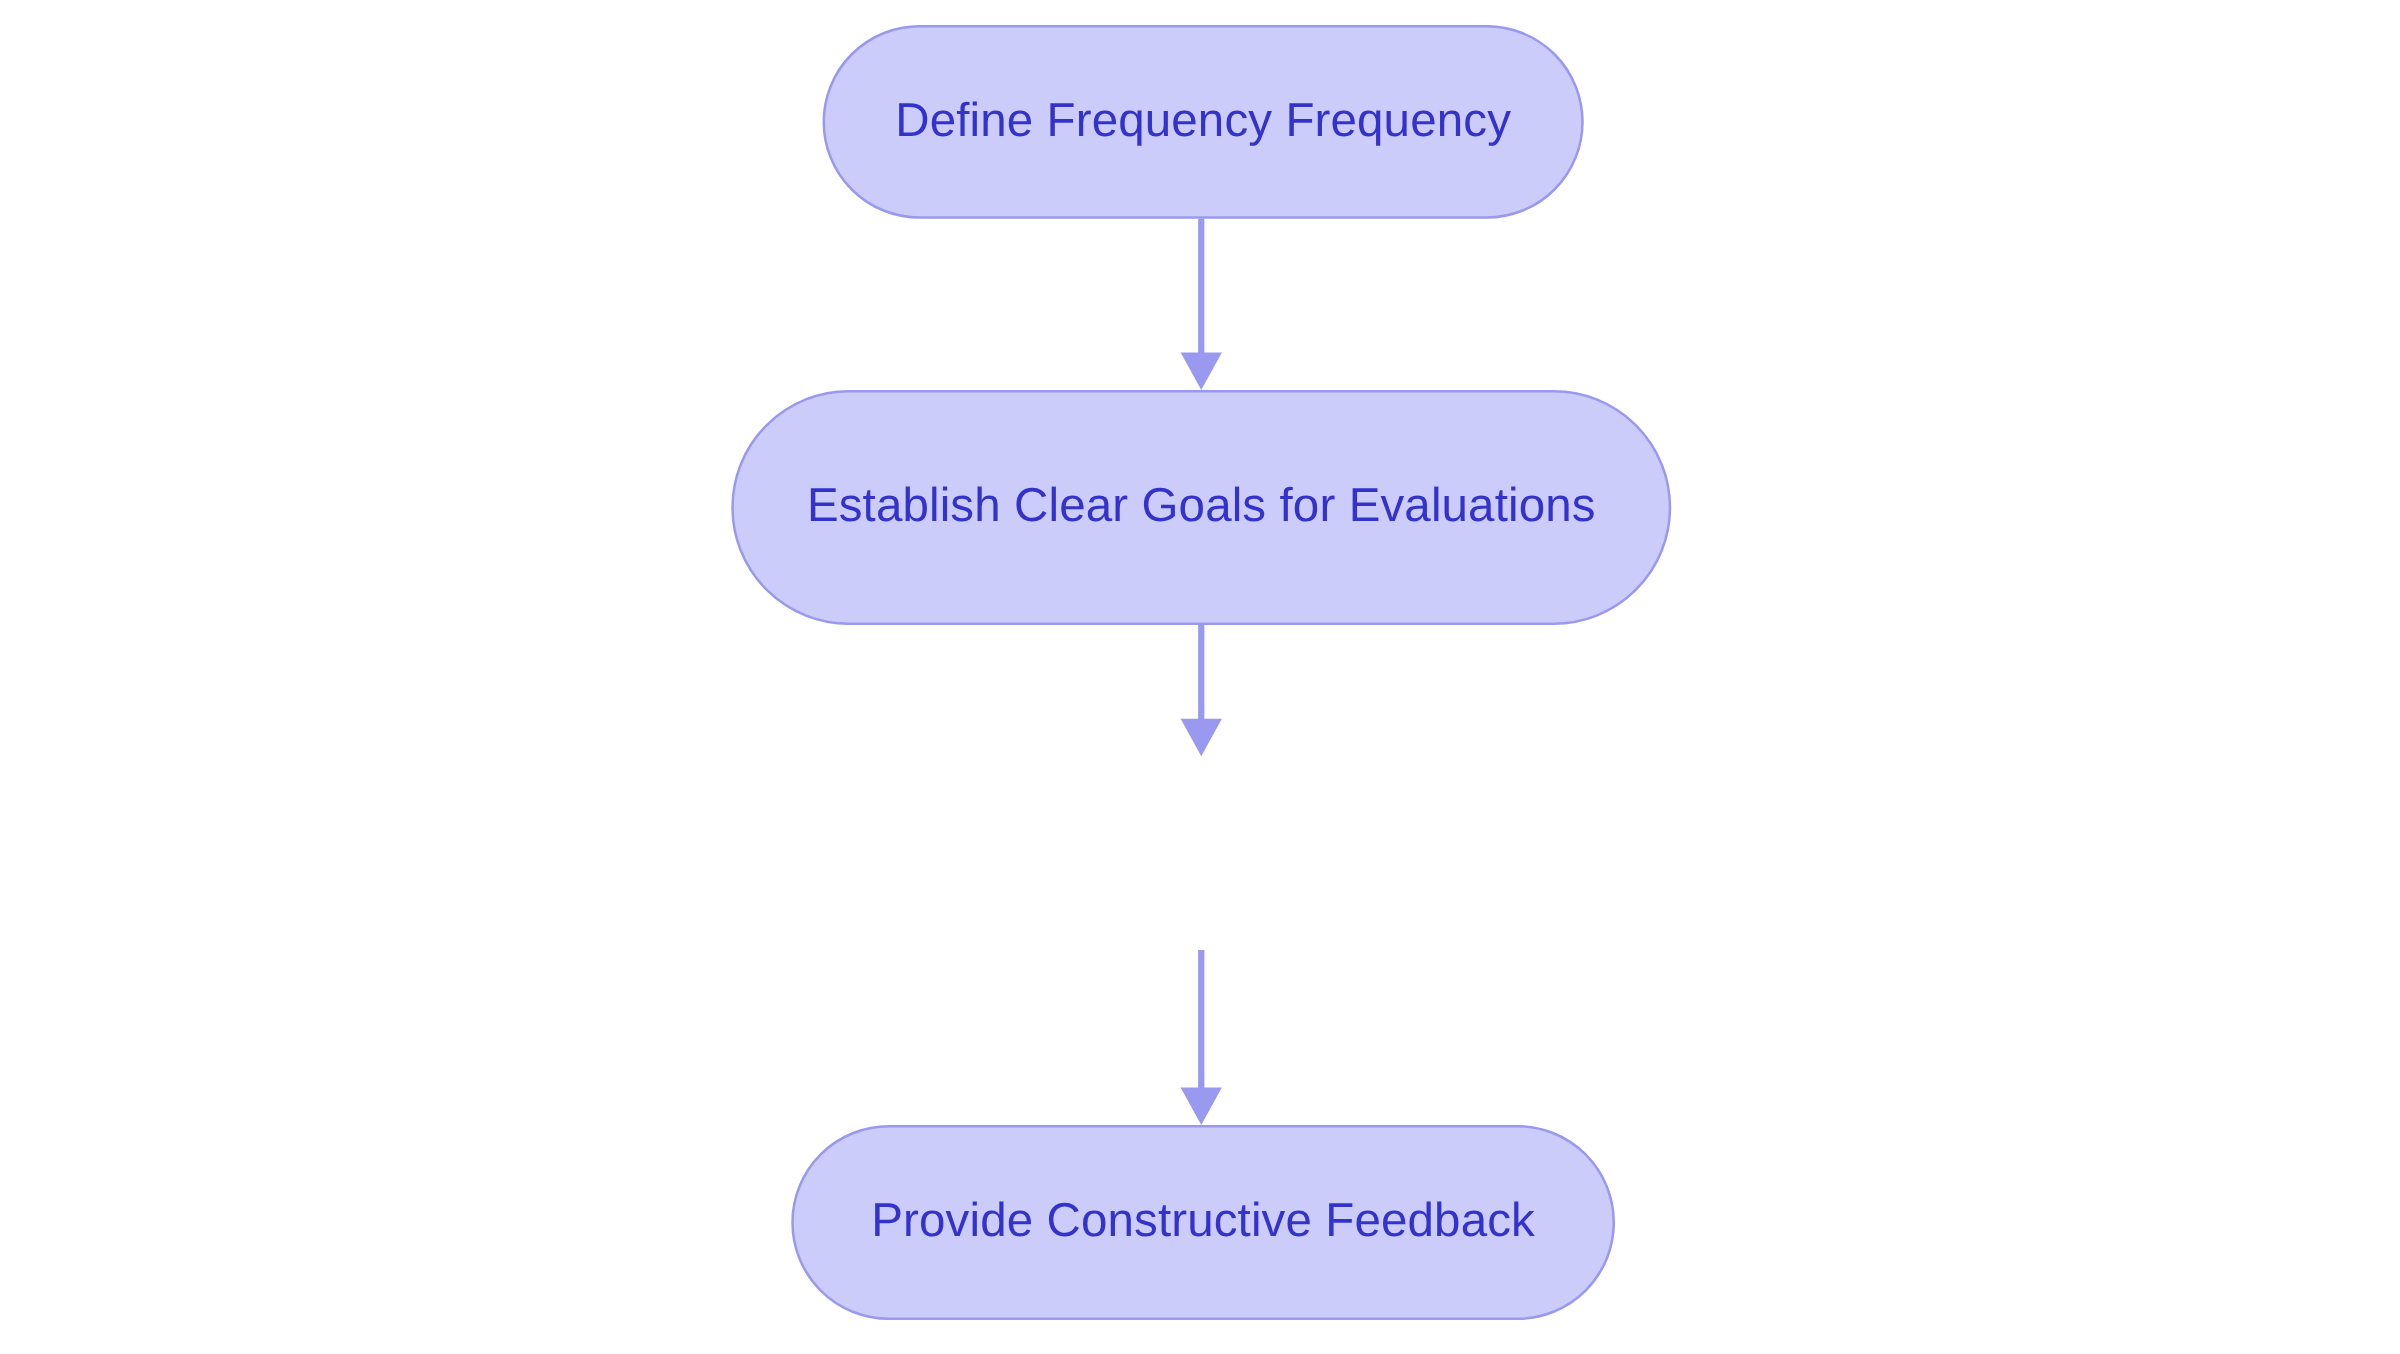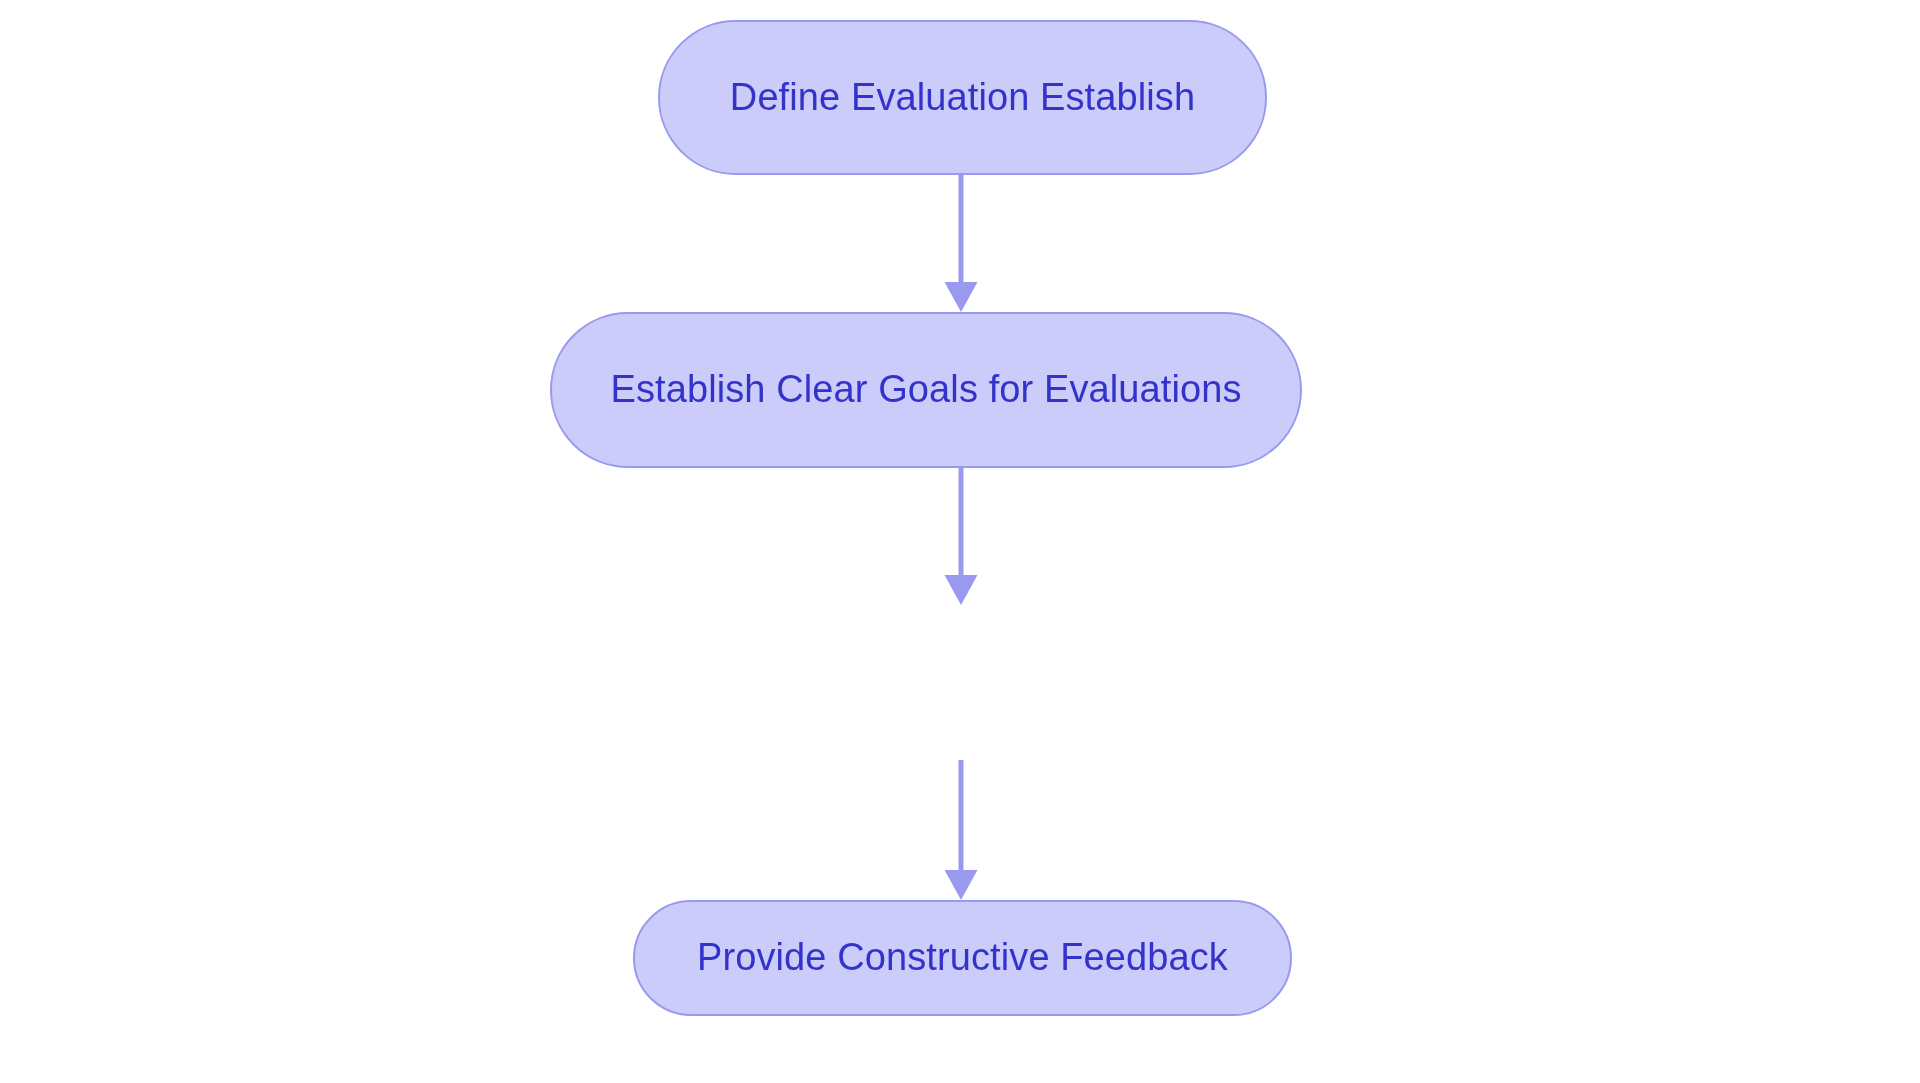--- a/index.html
+++ b/index.html
@@ -69,25 +69,25 @@
   </div>
 
   <div class="flow-edge" style="left:940px; top:760px; width:42px; height:140px;">
     <svg width="42" height="140" viewBox="0 0 42 140" xmlns="http://www.w3.org/2000/svg">
       <line x1="21" y1="0" x2="21" y2="111" stroke="#9999f0" stroke-width="5"></line>
       <polygon points="4.5,110 37.5,110 21,140" fill="#9999f0"></polygon>
     </svg>
   </div>
 
   <div class="flow-node" style="left:658px; top:20px; width:609px; height:155px;">
-    <span class="node-label">Define Evaluation Establish</span>
+    <span class="node-label">Define Frequency Frequency</span>
   </div>
 
-  <div class="flow-node" style="left:550px; top:312px; width:752px; height:156px;">
+  <div class="flow-node" style="left:585px; top:312px; width:752px; height:188px;">
     <span class="node-label">Establish Clear Goals for Evaluations</span>
   </div>
 
 
-  <div class="flow-node" style="left:633px; top:900px; width:659px; height:116px;">
+  <div class="flow-node" style="left:633px; top:900px; width:659px; height:156px;">
     <span class="node-label">Provide Constructive Feedback</span>
   </div>
 
 </div>
 
 </body></html>

